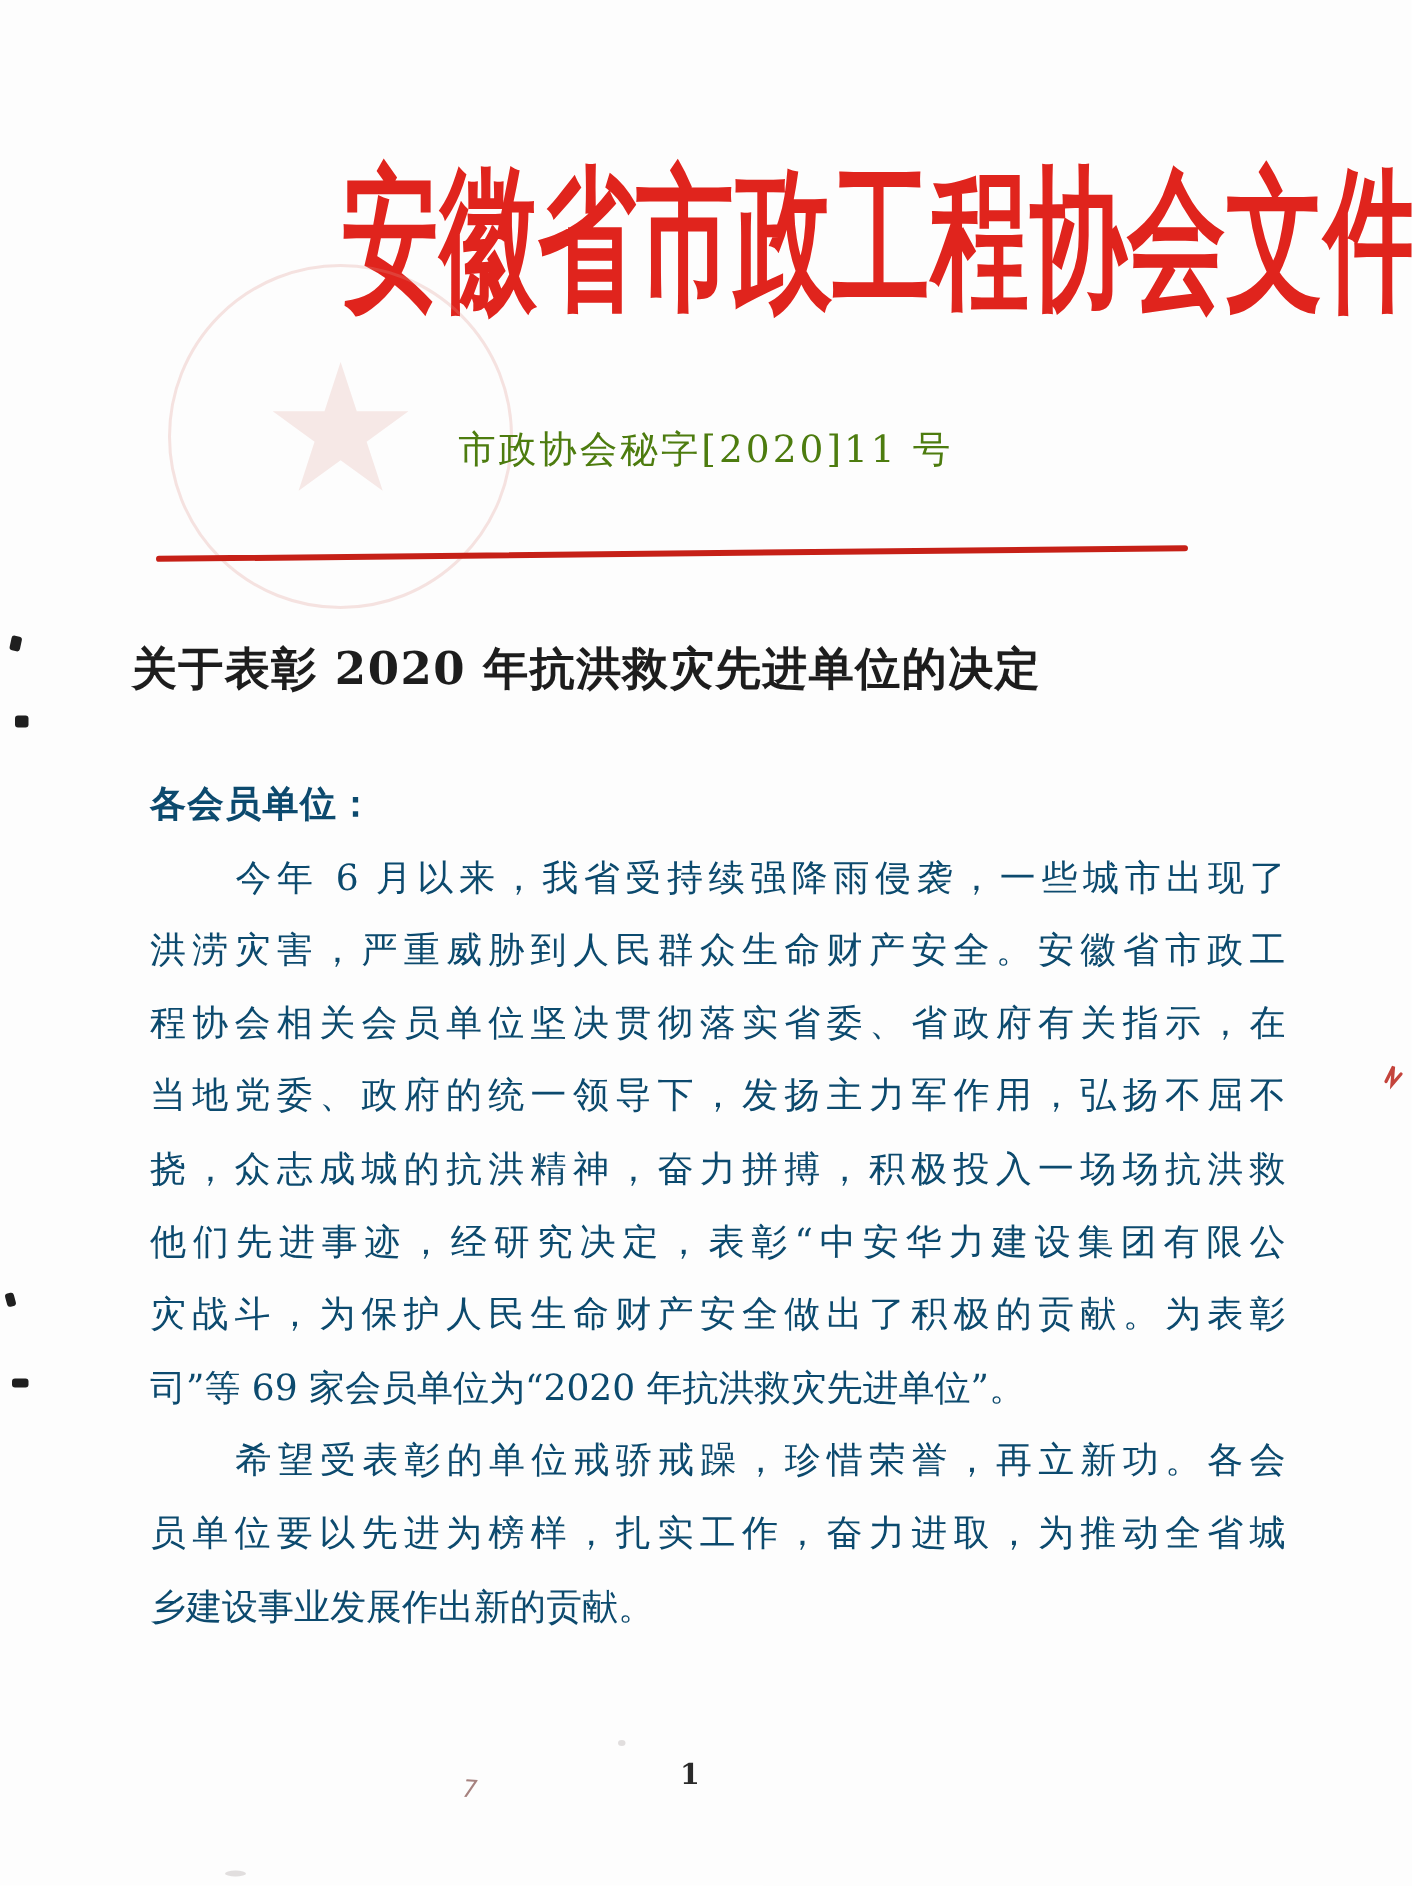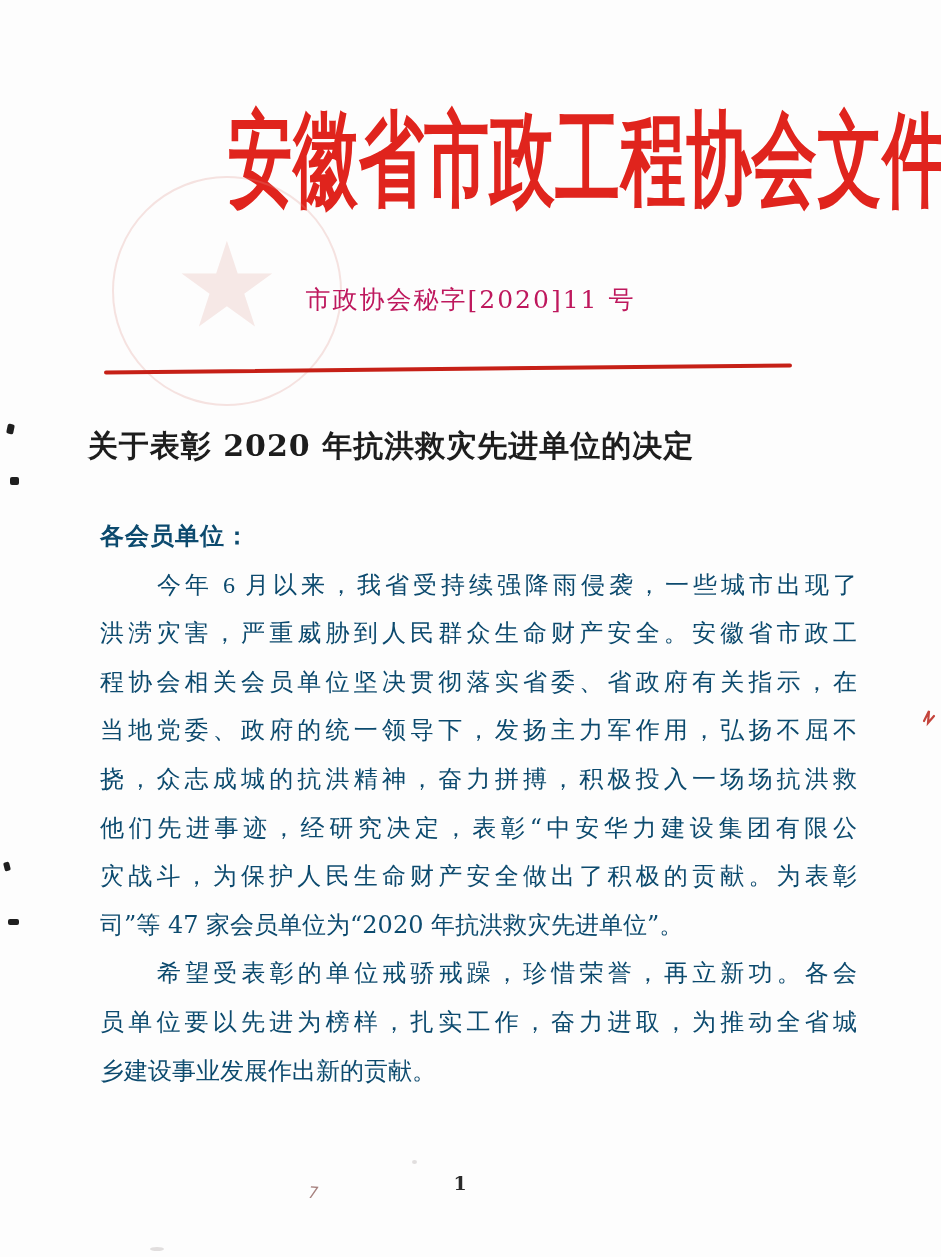--- a/index.html
+++ b/index.html
@@ -61,21 +61,21 @@
 
   
   .doc-number {
     position: absolute;
     top: 283px;
     left: 0;
     width: 941px;
     text-align: center;
     font-size: 25px;
     letter-spacing: 2px;
-    color: #be185d;
+    color: #4d7c0f;
   }
 
   
   .red-line {
     position: absolute;
     left: 104px;
     top: 367px;
     width: 688px;
     height: 4px;
     background: #c62017;
@@ -110,21 +110,21 @@
     display: block;
     height: 48.6px;
     white-space: normal;
   }
   .jl {
     text-align: justify;
     text-align-last: justify;
     text-justify: inter-ideograph;
   }
   .nl { text-align: left; }
-  .ind { text-indent: 57px; font-family: Liberation Serif, serif; }
+  .ind { text-indent: 57px; }
   .salutation {
     font-weight: bold;
     font-family: "DejaVu Sans", "Liberation Sans", sans-serif;
     letter-spacing: 1px;
   }
 
   
   .page-number {
     position: absolute;
     left: 440px;
@@ -189,21 +189,21 @@
 
 <div class="body-block">
   <div class="bline nl salutation">各会员单位：</div>
   <div class="bline jl ind">今年 6 月以来，我省受持续强降雨侵袭，一些城市出现了</div>
   <div class="bline jl">洪涝灾害，严重威胁到人民群众生命财产安全。安徽省市政工</div>
   <div class="bline jl">程协会相关会员单位坚决贯彻落实省委、省政府有关指示，在</div>
   <div class="bline jl">当地党委、政府的统一领导下，发扬主力军作用，弘扬不屈不</div>
   <div class="bline jl">挠，众志成城的抗洪精神，奋力拼搏，积极投入一场场抗洪救</div>
   <div class="bline jl">他们先进事迹，经研究决定，表彰“中安华力建设集团有限公</div>
   <div class="bline jl">灾战斗，为保护人民生命财产安全做出了积极的贡献。为表彰</div>
-  <div class="bline nl">司”等 47 家会员单位为“2020 年抗洪救灾先进单位”。</div>
+  <div class="bline nl">司”等 69 家会员单位为“2020 年抗洪救灾先进单位”。</div>
   <div class="bline jl ind">希望受表彰的单位戒骄戒躁，珍惜荣誉，再立新功。各会</div>
   <div class="bline jl">员单位要以先进为榜样，扎实工作，奋力进取，为推动全省城</div>
   <div class="bline nl">乡建设事业发展作出新的贡献。</div>
 </div>
 
 <div class="page-number">1</div>
 
 <div class="speck speck-1"></div>
 <div class="speck speck-2"></div>
 <div class="speck speck-3"></div>

